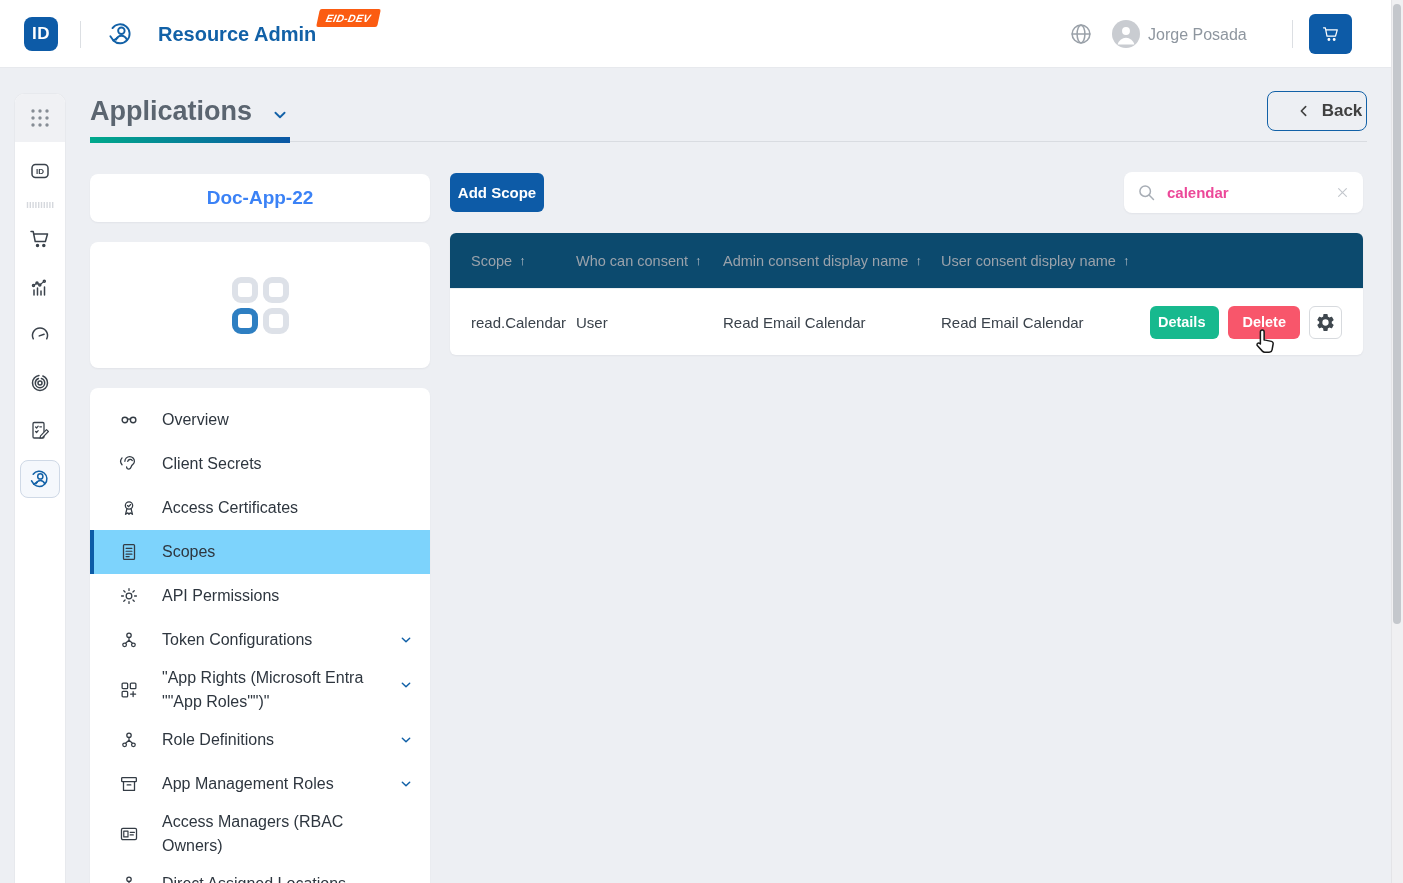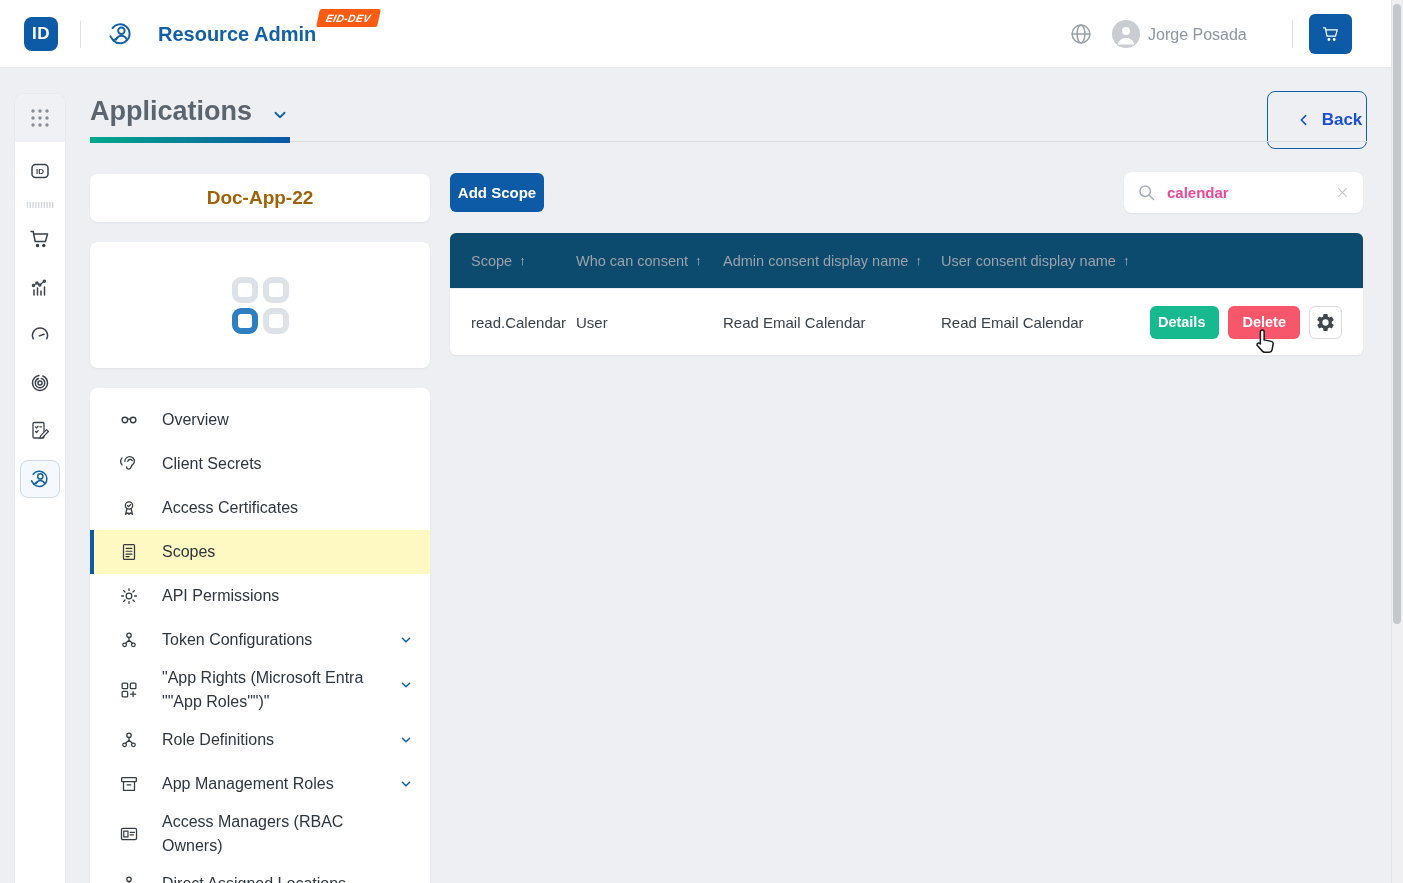--- a/index.html
+++ b/index.html
@@ -37,35 +37,35 @@
   .rail-cell .icn{width:24px;height:24px;}
   .ri-slider-dashes{height:20px;color:#d5d8dd;}
   .ri-slider-dashes .icn{width:30px;height:14px;}
   .ri-id-badge{height:48px;margin-top:5px;}
   .rail-sel{margin:5px;height:38px;border:1px solid #cfd9e6;border-radius:8px;background:#f5f8fc;color:#1261a7;}
 
   
   .page-title-row{position:absolute;left:90px;top:96px;display:flex;align-items:center;gap:18px;}
   .page-title{font-size:27px;font-weight:bold;color:var(--title-gray);}
   .title-chev{width:20px;height:20px;color:#1261a7;cursor:pointer;margin-top:6px;}
-  .back-btn{position:absolute;right:36px;top:91px;width:100px;height:58px;background:transparent;border:1.6px solid #1261a7;border-radius:8px;color:#1d4ed8;font-size:17px;font-weight:bold;font-family:inherit;display:flex;align-items:center;justify-content:center;gap:10px;cursor:pointer;padding-left:24px;}
+  .back-btn{position:absolute;right:36px;top:91px;width:100px;height:40px;background:transparent;border:1.6px solid #1261a7;border-radius:8px;color:#404040;font-size:17px;font-weight:bold;font-family:inherit;display:flex;align-items:center;justify-content:center;gap:10px;cursor:pointer;padding-left:24px;}
   .back-btn .icn{width:16px;height:16px;}
   .grad-line{position:absolute;left:90px;top:137px;width:200px;height:6px;background:linear-gradient(90deg,var(--grad1),var(--grad2));z-index:2;}
   .thin-line{position:absolute;left:90px;top:141px;width:1277px;height:1px;background:#d9dce1;}
 
   
-  .app-name-card{position:absolute;left:90px;top:174px;width:340px;height:48px;background:#fff;border-radius:8px;box-shadow:0 1px 2px rgba(16,24,40,.05);display:flex;align-items:center;justify-content:center;font-size:19px;font-weight:bold;color:#a16207;}
+  .app-name-card{position:absolute;left:90px;top:174px;width:340px;height:48px;background:#fff;border-radius:8px;box-shadow:0 1px 2px rgba(16,24,40,.05);display:flex;align-items:center;justify-content:center;font-size:19px;font-weight:bold;color:#3b82f6;}
   .logo-card{position:absolute;left:90px;top:242px;width:340px;height:126px;background:#fff;border-radius:8px;box-shadow:0 1px 2px rgba(16,24,40,.05);display:flex;align-items:center;justify-content:center;}
   .logo-grid{display:grid;grid-template-columns:26px 26px;grid-template-rows:26px 26px;gap:5px;}
   .logo-cell{border:6px solid #dde1e8;border-radius:9px;}
   .logo-cell.blue{border-color:#2e7fc2;}
   .nav-card{position:absolute;left:90px;top:388px;width:340px;height:495px;background:#fff;border-radius:8px 8px 0 0;box-shadow:0 1px 2px rgba(16,24,40,.05);padding-top:10px;}
   .nav-item{position:relative;display:flex;align-items:center;min-height:44px;padding:4px 40px 4px 28px;gap:22px;color:var(--ink);font-size:16px;cursor:pointer;}
   .nav-item .nicon{width:22px;height:22px;color:#343c45;flex:none;}
-  .nav-item.selected{background:#fef9c3;box-shadow:inset 4px 0 0 var(--primary);}
+  .nav-item.selected{background:#7dd3fc;box-shadow:inset 4px 0 0 var(--primary);}
   .nav-item .nlabel{line-height:1.5;}
   .nav-item .chev{position:absolute;right:16px;top:50%;transform:translateY(-50%);width:16px;height:16px;color:#1261a7;cursor:pointer;}
   .nav-item.two-line{padding-right:46px;}
   .nav-item.two-line .chev{top:15px;transform:none;}
 
   
   .add-scope-btn{position:absolute;left:450px;top:173px;width:94px;height:39px;background:var(--primary);color:#fff;border:none;border-radius:6px;font-size:15px;font-weight:bold;font-family:inherit;cursor:pointer;}
   .search-box{position:absolute;left:1124px;top:172px;width:239px;height:41px;background:#fff;border-radius:8px;box-shadow:0 1px 2px rgba(16,24,40,.05);display:flex;align-items:center;padding:0 12px;gap:10px;}
   .search-box .s-icn{width:21px;height:21px;color:#a7adb5;}
   .search-box input{flex:1;border:none;outline:none;background:transparent;font-family:inherit;font-size:15px;font-weight:bold;color:#ec4899;min-width:0;}

